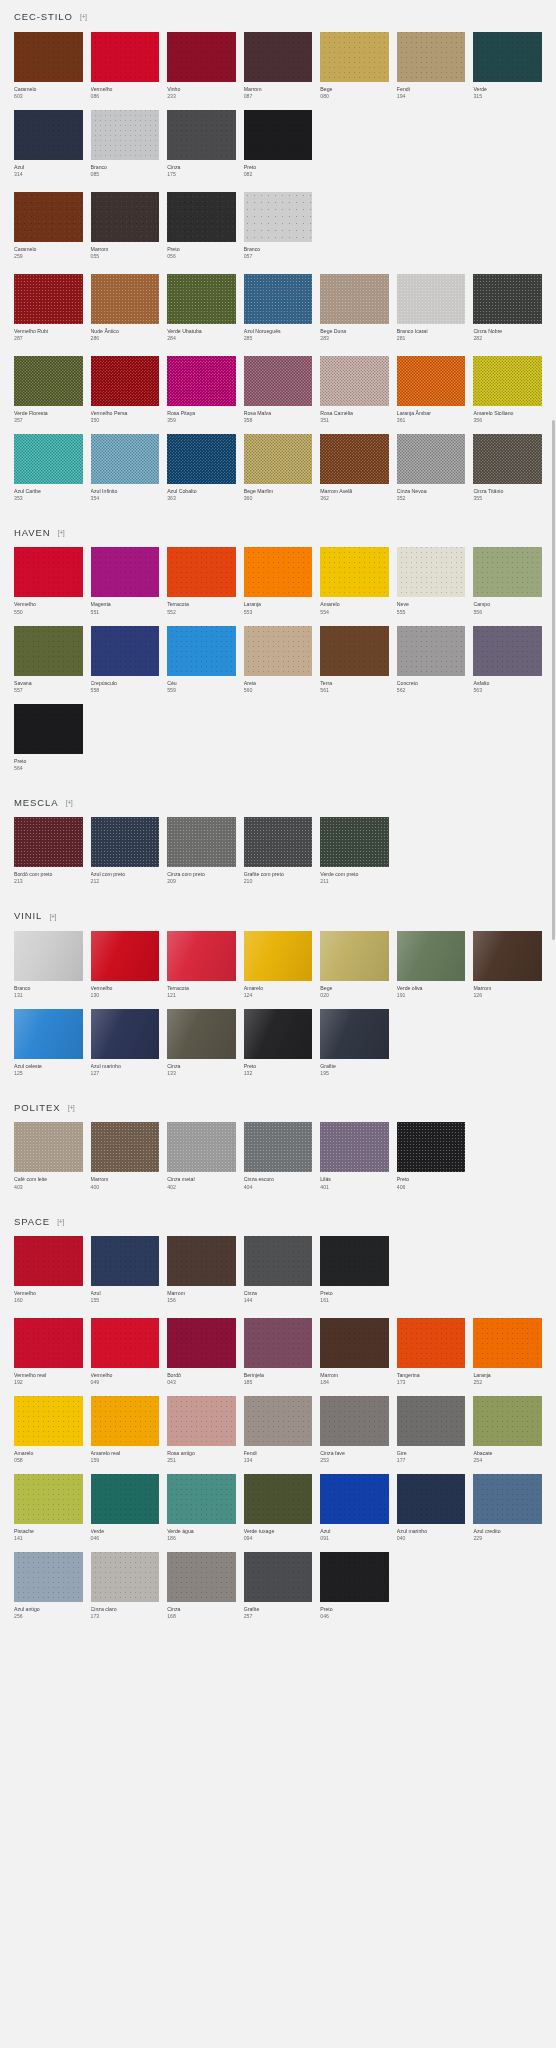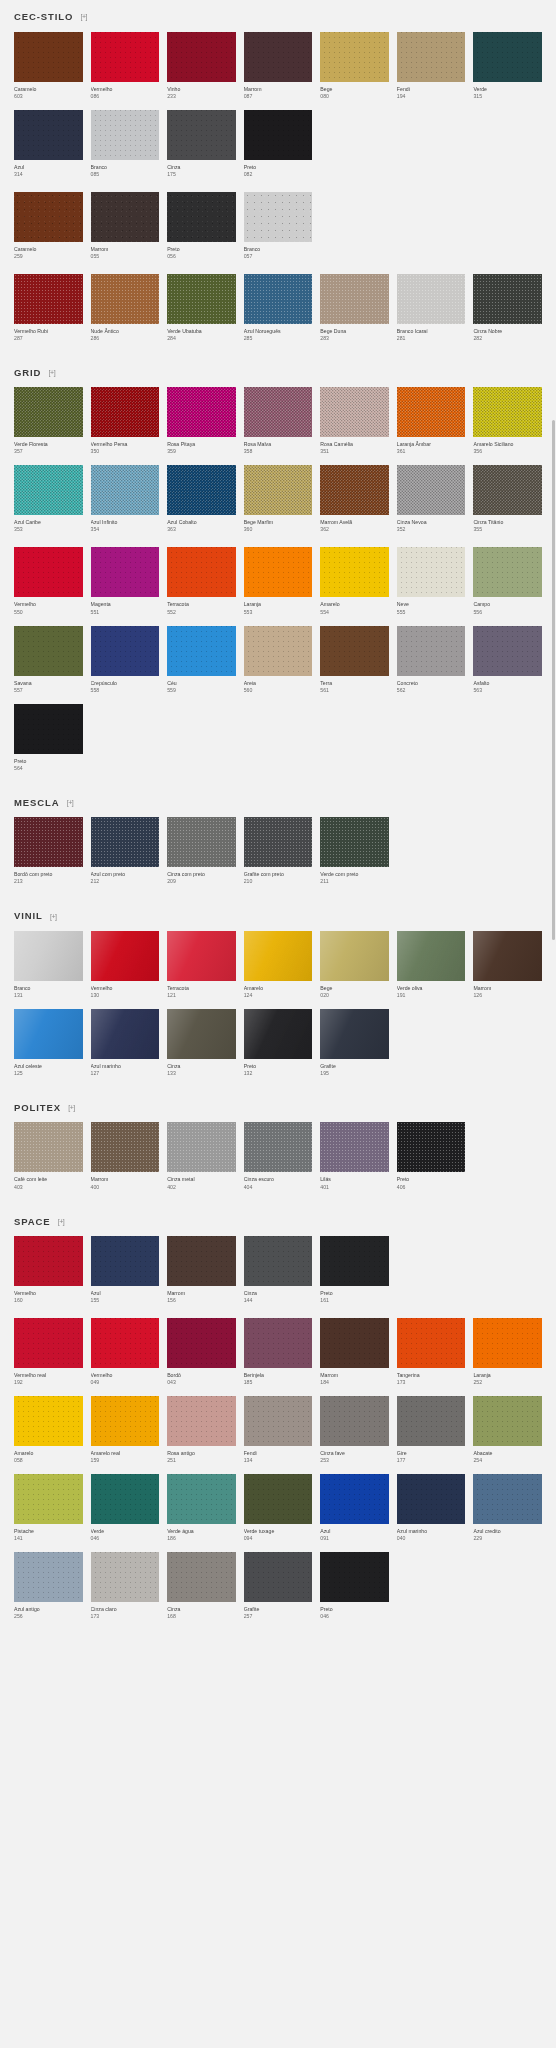--- a/index.html
+++ b/index.html
@@ -20,21 +20,21 @@
     margin-bottom: 14px;
   }
   .section-header {
     display: flex;
     align-items: center;
     gap: 6px;
     padding: 12px 0 10px 0;
   }
   .section-title {
     font-size: 9.5px;
-    font-weight: bold;
+    font-weight: normal;
     letter-spacing: 0.9px;
     color: #3a3a3a;
     text-transform: uppercase;
     line-height: 1;
   }
   .expand-icon {
     display: inline-flex;
     align-items: center;
     justify-content: center;
     width: 9px; height: 9px;
@@ -259,24 +259,20 @@
             <div class="swatch-code">281</div>
           </div>
           <div class="swatch-cell">
             <div class="swatch-chip tex-speck" style="background: rgb(58, 61, 57);"></div>
             <div class="swatch-name">Cinza Nobre</div>
             <div class="swatch-code">282</div>
           </div>
         </div>
       </div>
       <div class="section">
-        <div class="section-header">
-          <span class="section-title">GRID</span>
-          <span class="expand-icon">[+]</span>
-        </div>
         <div class="swatch-grid">
           <div class="swatch-cell">
             <div class="swatch-chip tex-weave" style="background: rgb(88, 97, 47);"></div>
             <div class="swatch-name">Verde Floresta</div>
             <div class="swatch-code">357</div>
           </div>
           <div class="swatch-cell">
             <div class="swatch-chip tex-weave" style="background: rgb(151, 10, 15);"></div>
             <div class="swatch-name">Vermelho Persa</div>
             <div class="swatch-code">350</div>
@@ -337,20 +333,24 @@
             <div class="swatch-code">352</div>
           </div>
           <div class="swatch-cell">
             <div class="swatch-chip tex-weave" style="background: rgb(90, 84, 74);"></div>
             <div class="swatch-name">Cinza Titânio</div>
             <div class="swatch-code">355</div>
           </div>
         </div>
       </div>
       <div class="section">
+        <div class="section-header">
+          <span class="section-title">HAVEN</span>
+          <span class="expand-icon">[+]</span>
+        </div>
         <div class="swatch-grid">
           <div class="swatch-cell">
             <div class="swatch-chip tex-grain" style="background: rgb(207, 10, 44);"></div>
             <div class="swatch-name">Vermelho</div>
             <div class="swatch-code">550</div>
           </div>
           <div class="swatch-cell">
             <div class="swatch-chip tex-grain" style="background: rgb(164, 22, 128);"></div>
             <div class="swatch-name">Magenta</div>
             <div class="swatch-code">551</div>

